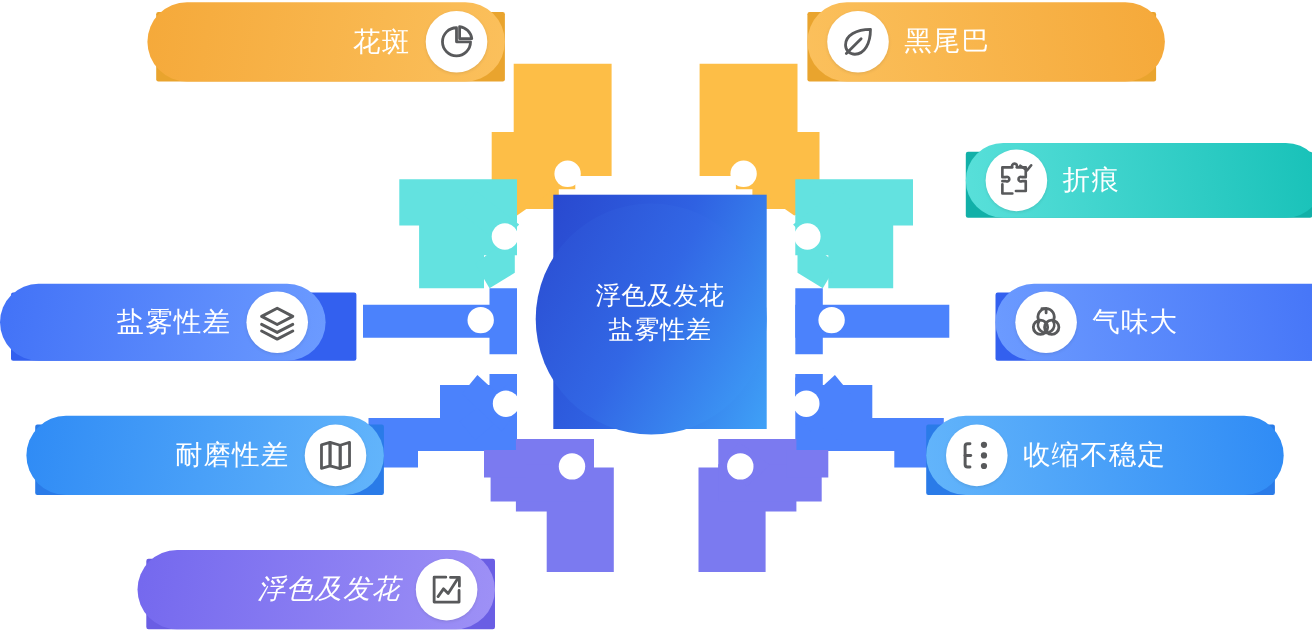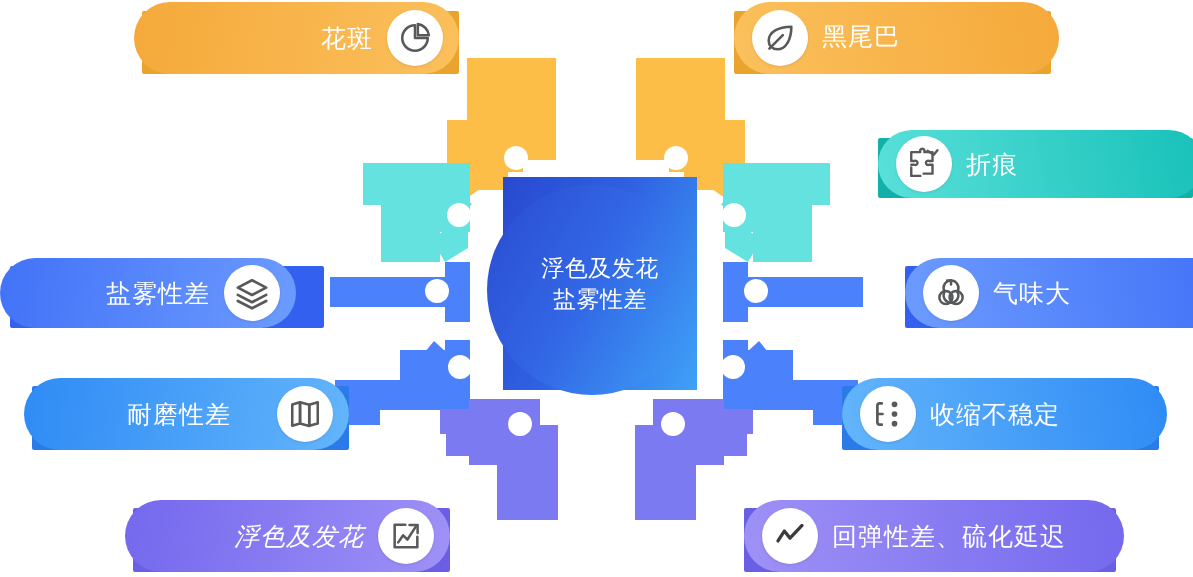--- a/index.html
+++ b/index.html
@@ -267,21 +267,21 @@
           <circle cx="15.6" cy="15.2" r="4.6"></circle>
           <polyline points="9.3,3.2 12,3.2 12,6"></polyline>
         </svg>
       </span>
       <span class="label">气味大</span>
     </div>
   </div>
 
   <div class="pill right-align" style="left:24px; top:378px; width:325px; height:72px;">
     <div class="backplate" style="left:8px; top:8px; width:317px; height:64px; background:#2A7BE8;"></div>
-    <div class="body" style="background:linear-gradient(100deg,#2F8BF5 0%,#63B5FB 100%);gap:32px;">
+    <div class="body" style="background:linear-gradient(100deg,#2F8BF5 0%,#63B5FB 100%);">
       <span class="label">耐磨性差</span>
       <span class="badge">
         <svg width="34" height="34" viewBox="0 0 24 24" fill="none" stroke="#58595B" stroke-width="1.8" stroke-linecap="round" stroke-linejoin="round">
           <path d="M3 5.3l5.5-1.6v15L3 20.3z"></path>
           <path d="M8.5 3.7L15 5.5v15l-6.5-1.8z"></path>
           <path d="M15 5.5l6-1.8v15l-6 1.6z"></path>
         </svg>
       </span>
     </div>
   </div>
@@ -309,25 +309,14 @@
       <span class="badge">
         <svg width="34" height="34" viewBox="0 0 24 24" fill="none" stroke="#58595B" stroke-width="1.8" stroke-linecap="round" stroke-linejoin="round">
           <path d="M20 12.5V20H4V4h7.5"></path>
           <polyline points="6.5,16.5 10,11.5 13,14.5 19,5.2"></polyline>
           <polyline points="14.5,4.2 20.2,4.2 20.2,9.8"></polyline>
         </svg>
       </span>
     </div>
   </div>
 
-  <div class="pill left-align" style="left:744px; top:500px; width:380px; height:72px;">
-    <div class="backplate" style="left:0px; top:8px; width:372px; height:64px; background:#6A5EE4;"></div>
-    <div class="body" style="background:linear-gradient(260deg,#7468EE 0%,#9E91F6 100%);">
-      <span class="badge">
-        <svg width="34" height="34" viewBox="0 0 24 24" fill="none" stroke="#3A3A3C" stroke-width="2.3" stroke-linecap="round" stroke-linejoin="round">
-          <polyline points="3.5,15.5 8,8.5 12,13.5 20.5,4.5"></polyline>
-        </svg>
-      </span>
-      <span class="label">回弹性差、硫化延迟</span>
-    </div>
-  </div>
 
 </div>
 
 </body></html>

